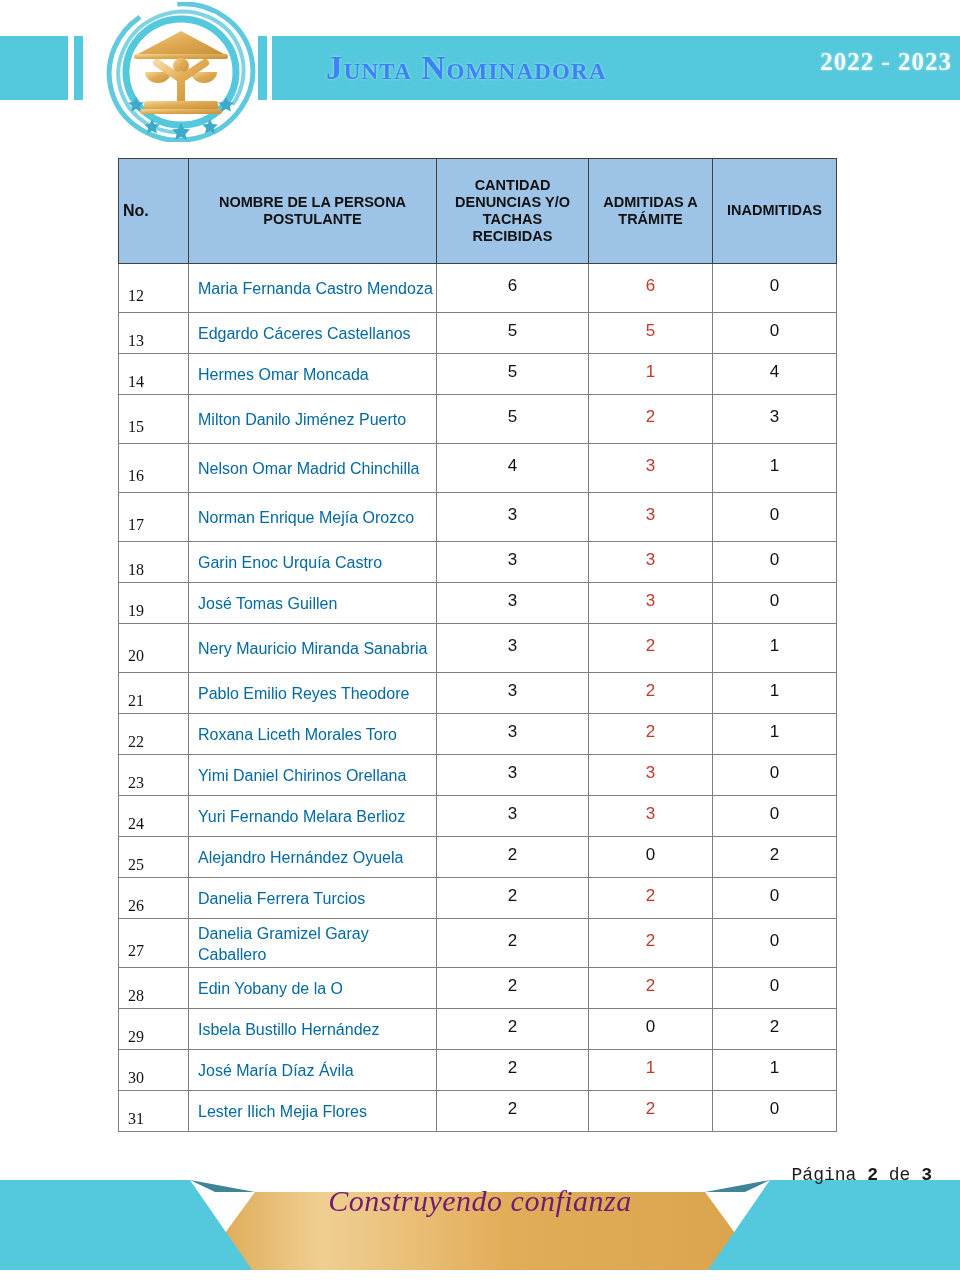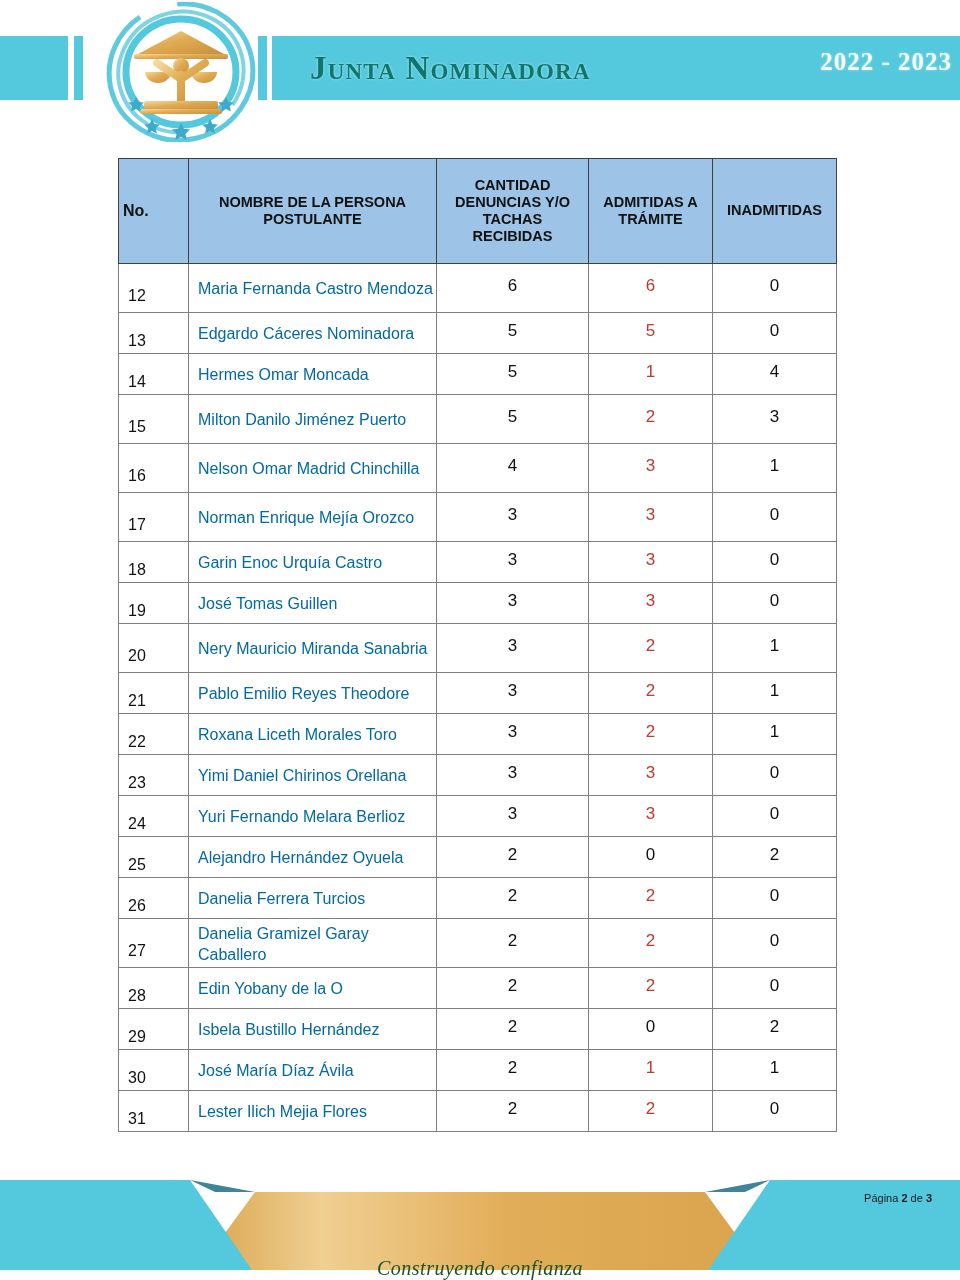--- a/index.html
+++ b/index.html
@@ -46,29 +46,29 @@
   }
   .hdr-band-right {
     position: absolute;
     left: 272px; top: 36px;
     width: 688px; height: 64px;
     background: #54c8dc;
   }
 
   .hdr-title {
     position: absolute;
-    left: 310px; top: 44px;
+    left: 326px; top: 44px;
     width: 420px; height: 48px;
     display: flex;
     align-items: center;
     font-family: "Liberation Serif", serif;
     font-weight: bold;
     font-size: 33px;
     letter-spacing: 1.2px;
-    color: #0f766e;
+    color: #3b82f6;
     font-variant: small-caps;
     text-shadow: 0 0 3px rgba(255,255,255,0.55);
   }
 
   .hdr-years {
     position: absolute;
     right: 8px; top: 48px;
     font-family: "Liberation Serif", serif;
     font-weight: bold;
     font-size: 25px;
@@ -123,20 +123,21 @@
   col.c-adm   { width: 124px; }
   col.c-inadm { width: 124px; }
 
   td.cell-no {
     font-size: 16px;
     color: #111111;
     text-align: left;
     padding-left: 9px;
     vertical-align: top;
     padding-top: 16px;
+    font-family: Liberation Serif, serif;
   }
   td.cell-name {
     font-size: 16px;
     color: #0369a1;
     text-align: left;
     padding-left: 9px;
     line-height: 1.28;
     vertical-align: top;
     padding-top: 3px;
   }
@@ -161,35 +162,36 @@
 
   
   .footer {
     position: absolute;
     left: 0; bottom: 0;
     width: 960px; height: 130px;
   }
   .footer svg { display: block; }
   .footer-tagline {
     position: absolute;
-    left: 0; top: 1257px;
+    left: 0; top: 1184px;
     width: 960px;
     text-align: center;
     font-family: "Liberation Serif", serif;
     font-style: italic;
-    font-size: 20px;
-    color: #14532d;
+    font-size: 30px;
+    color: #701a75;
     letter-spacing: 0.5px;
     pointer-events: none;
   }
   .footer-page {
     position: absolute;
-    right: 28px; top: 1192px;
-    font-size: 11px;
+    right: 28px; top: 1165px;
+    font-size: 18px;
     color: #1b1b1b;
+    font-family: Liberation Mono, monospace;
   }
   .footer-page b { font-weight: bold; }
 </style>
 </head>
 <body>
 
 <div class="page">
 
   <div class="header">
     <div class="hdr-band-left"></div>
@@ -273,21 +275,21 @@
       <tbody id="tbody">
           <tr class="r2">
             <td class="cell-no">12</td>
             <td class="cell-name">Maria Fernanda Castro Mendoza</td>
             <td class="cell-num">6</td>
             <td class="cell-adm">6</td>
             <td class="cell-num">0</td>
           </tr>
           <tr class="r1">
             <td class="cell-no">13</td>
-            <td class="cell-name">Edgardo Cáceres Nominadora</td>
+            <td class="cell-name">Edgardo Cáceres Castellanos</td>
             <td class="cell-num">5</td>
             <td class="cell-adm">5</td>
             <td class="cell-num">0</td>
           </tr>
           <tr class="r1">
             <td class="cell-no">14</td>
             <td class="cell-name">Hermes Omar Moncada</td>
             <td class="cell-num">5</td>
             <td class="cell-adm">1</td>
             <td class="cell-num">4</td>

